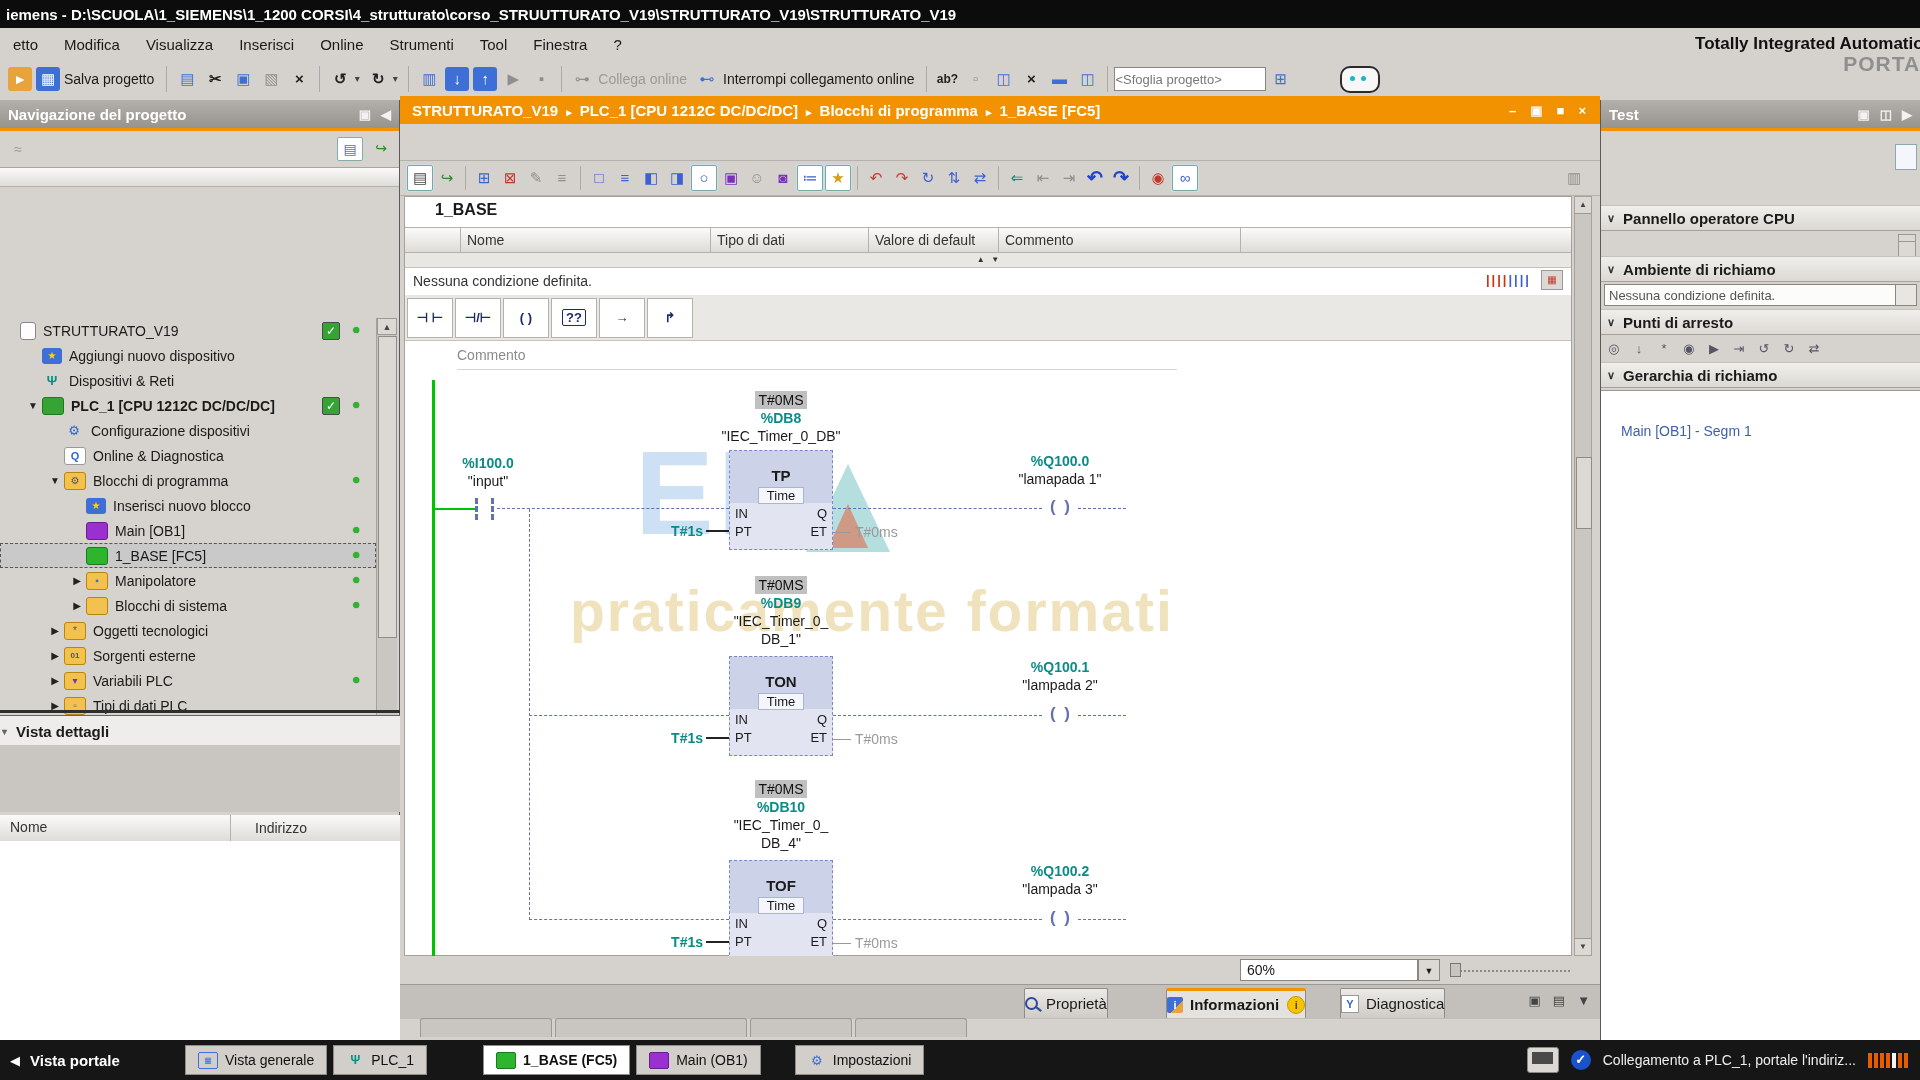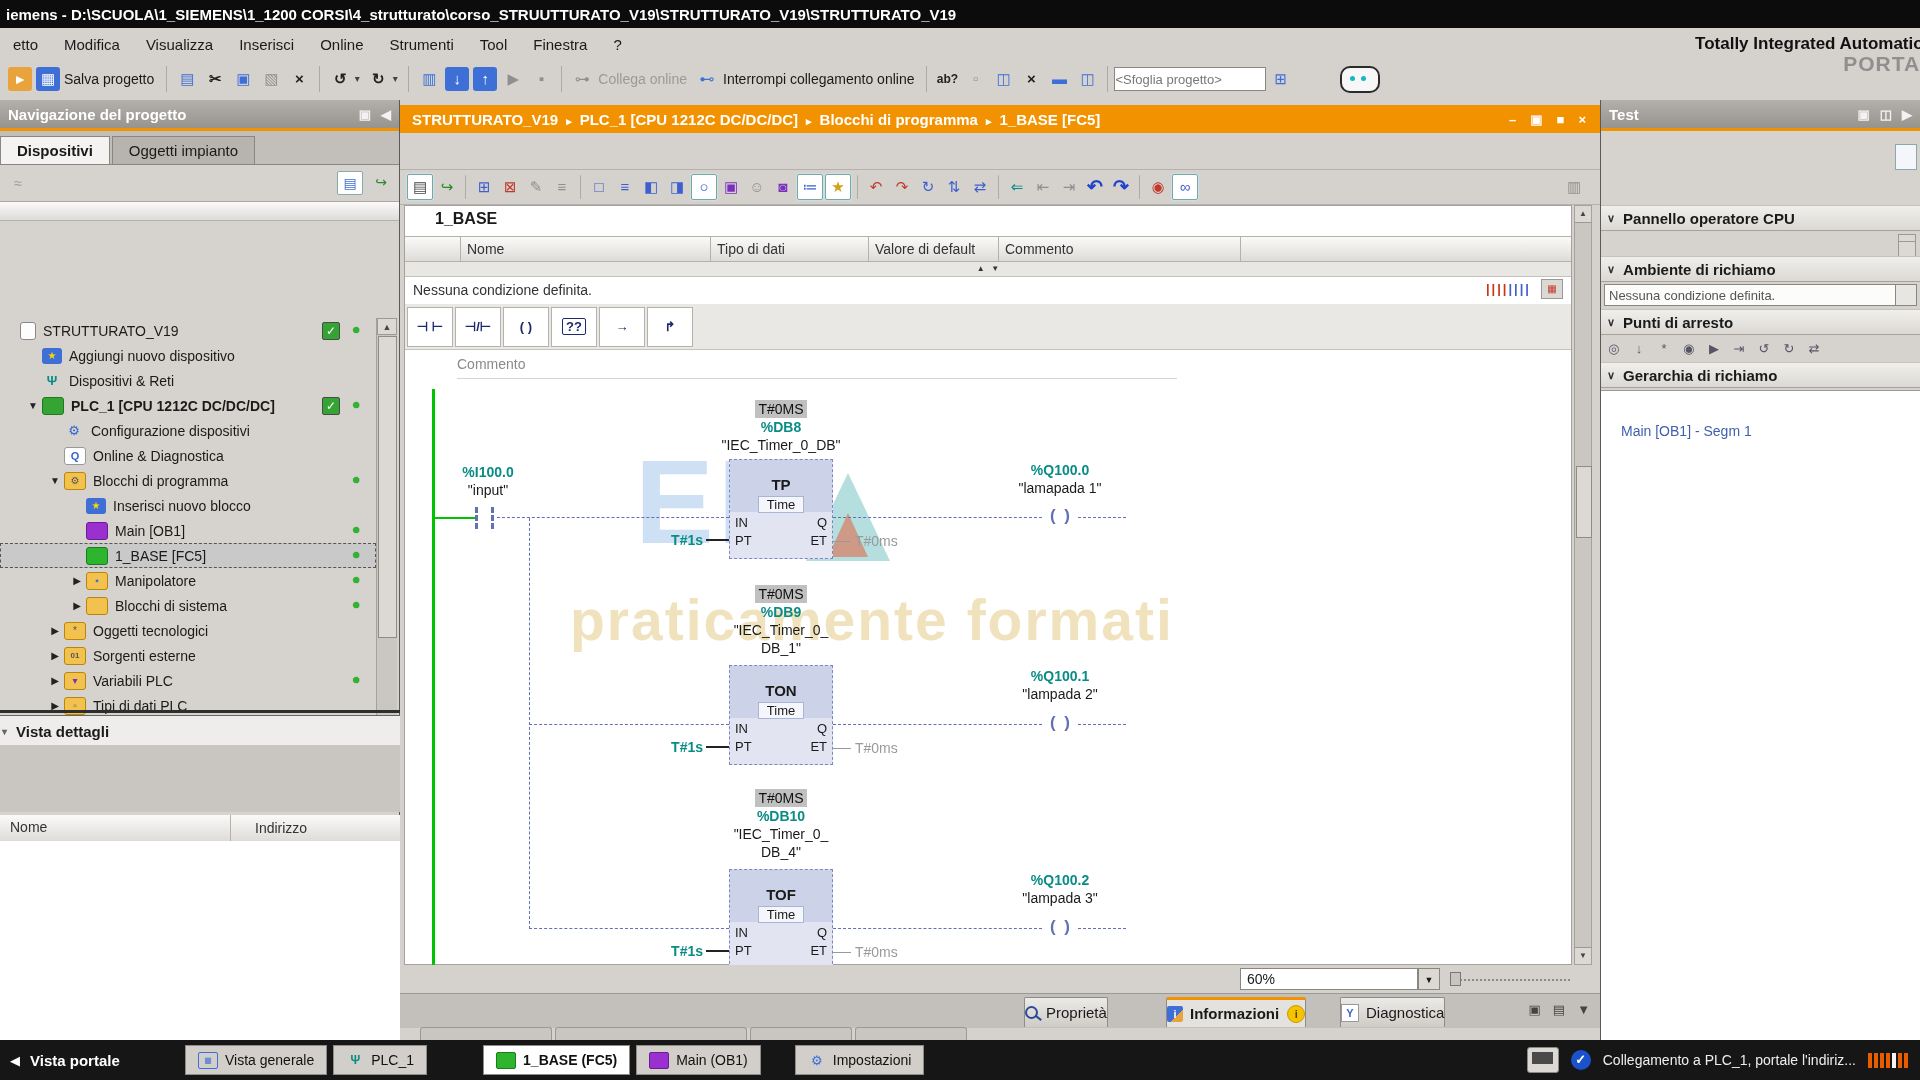--- a/index.html
+++ b/index.html
@@ -81,21 +81,21 @@
   .vscroll .ar{position:absolute;left:0;width:20px;height:17px;font-size:9px;text-align:center;line-height:17px;color:#444;background:#dcd9d4;border:1px solid #999;box-sizing:border-box}
   .vscroll .thumb{position:absolute;left:1px;width:17px;background:#dcd9d4;border:1px solid #8f8c87}
   .darkdiv{position:absolute;left:0;top:712px;width:400px;height:3px;background:#2e2e2e}
   .vdhead{position:absolute;left:0;top:615px;width:400px;height:30px;background:#eeedeb;border-top:1px solid #666;border-bottom:1px solid #a5a29d;display:flex;align-items:center;font-weight:bold;font-size:15px}
   .vdgray{position:absolute;left:0;top:645px;width:400px;height:67px;background:#c9c6c1}
   .vdcols{position:absolute;left:0;top:715px;width:400px;height:26px;background:linear-gradient(#fbfaf9,#dedcd8);border-bottom:1px solid #b5b2ac;font-size:14px;color:#333}
   .vdcols span{position:absolute;top:4px}
   .vdwhite{position:absolute;left:0;top:741px;width:400px;height:199px;background:#fff}
 
   
-  .editor{position:absolute;left:400px;top:105px;width:1200px;height:672px;background:#d5d2cd}
+  .editor{position:absolute;left:400px;top:96px;width:1200px;height:672px;background:#d5d2cd}
   .crumbbar{position:absolute;left:0;top:0;width:1200px;height:28px;background:#f39200;color:#fff;
             display:flex;align-items:center;padding-left:12px;box-sizing:border-box;font-weight:bold;font-size:15px}
   .crumb .csep{padding:0 8px;font-size:11px}
   .winicons{position:absolute;right:14px;top:0;height:28px;display:flex;gap:14px;align-items:center;color:#fff;font-size:13px;font-weight:bold}
   .edtoolbar{position:absolute;left:0;top:64px;width:1200px;height:36px;border-top:1px solid #b5b2ad;border-bottom:1px solid #b5b2ad;
              display:flex;align-items:center;padding:0 6px;box-sizing:border-box}
   .eti{display:inline-block;min-width:24px;height:24px;line-height:24px;text-align:center;font-size:15px;margin:0 1px;color:#444;border-radius:2px}
   .eti.sep{min-width:1px;width:1px;height:24px;background:#aaa;margin:0 5px}
   .eti.fr{background:#fff;border:1px solid #7a9;box-shadow:0 0 0 1px #cde}
   .c-blu{color:#3d5fd0}.c-red{color:#c0392b}.c-grn{color:#2a8a2a}.c-pur{color:#7b2fbe}
@@ -280,24 +280,20 @@
   </div>
 
   <div class="leftpanel">
     <div class="phead">
       <span>Navigazione del progetto</span>
       <span class="hic">
         <span>▣</span>
         <span>◀</span>
       </span>
     </div>
-    <div class="ltabs">
-      <span class="ltab active">Dispositivi</span>
-      <span class="ltab">Oggetti impianto</span>
-    </div>
     <div class="ltoolbar">
       <span class="micon" style="color:#9a9a9a">≈</span>
       <span class="right">
         <span class="micon fr">▤</span>
         <span class="micon" style="color:#2a8a2a">↪</span>
       </span>
     </div>
     <div class="colhead"></div>
 
     <div class="tree">

